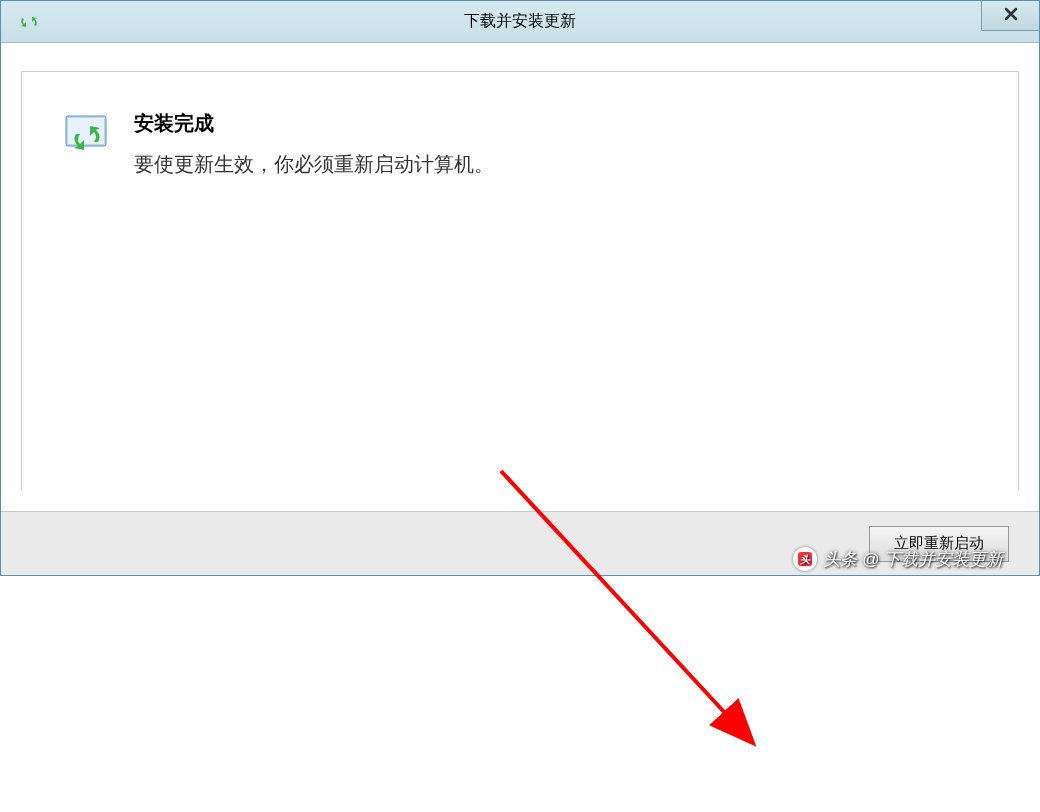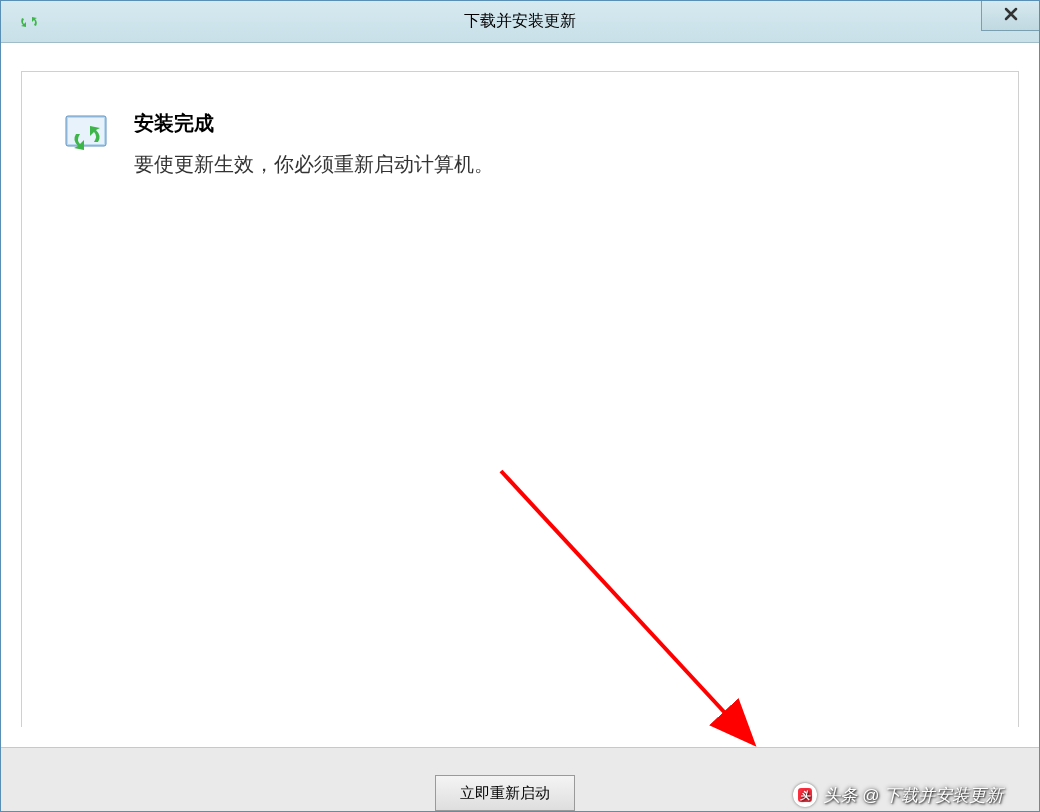--- a/index.html
+++ b/index.html
@@ -9,21 +9,21 @@
       width: 1040px;
       height: 812px;
       overflow: hidden;
       position: relative;
     }
     .window {
       position: absolute;
       top: 0;
       left: 0;
       width: 1040px;
-      height: 812px;
+      height: 576px;
       border: 1px solid #5a8fb5;
       background: #fff;
     }
     .titlebar {
       height: 42px;
       background: linear-gradient(to bottom, #d6e9f0, #c8e0e8);
       border-bottom: 1px solid #a0bcc8;
       display: flex;
       align-items: center;
       position: relative;
@@ -107,21 +107,20 @@
       left: 0;
       right: 0;
       height: 64px;
       background: #eaeaea;
       border-top: 1px solid #c8c8c8;
       display: flex;
       align-items: center;
       justify-content: flex-end;
       padding-right: 30px;
       gap: 12px;
-      flex-direction: column;
     }
     .btn {
       min-width: 140px;
       height: 36px;
       background: linear-gradient(to bottom, #f4f4f4, #dedede);
       border: 1px solid #9a9a9a;
       font-size: 15px;
       color: #000;
       cursor: pointer;
       display: flex;

